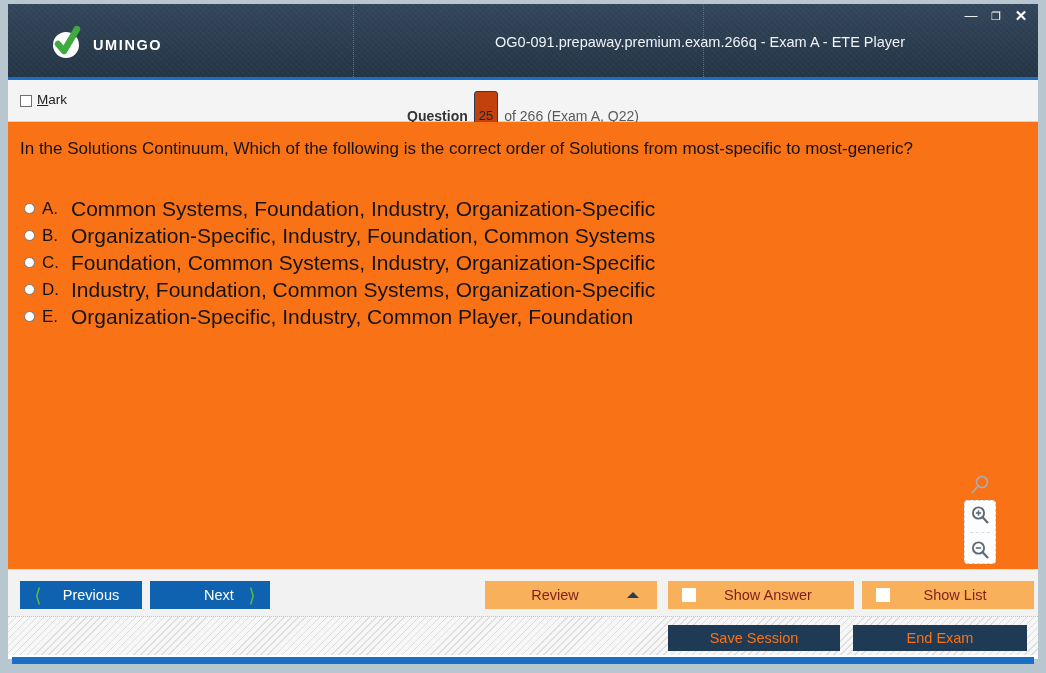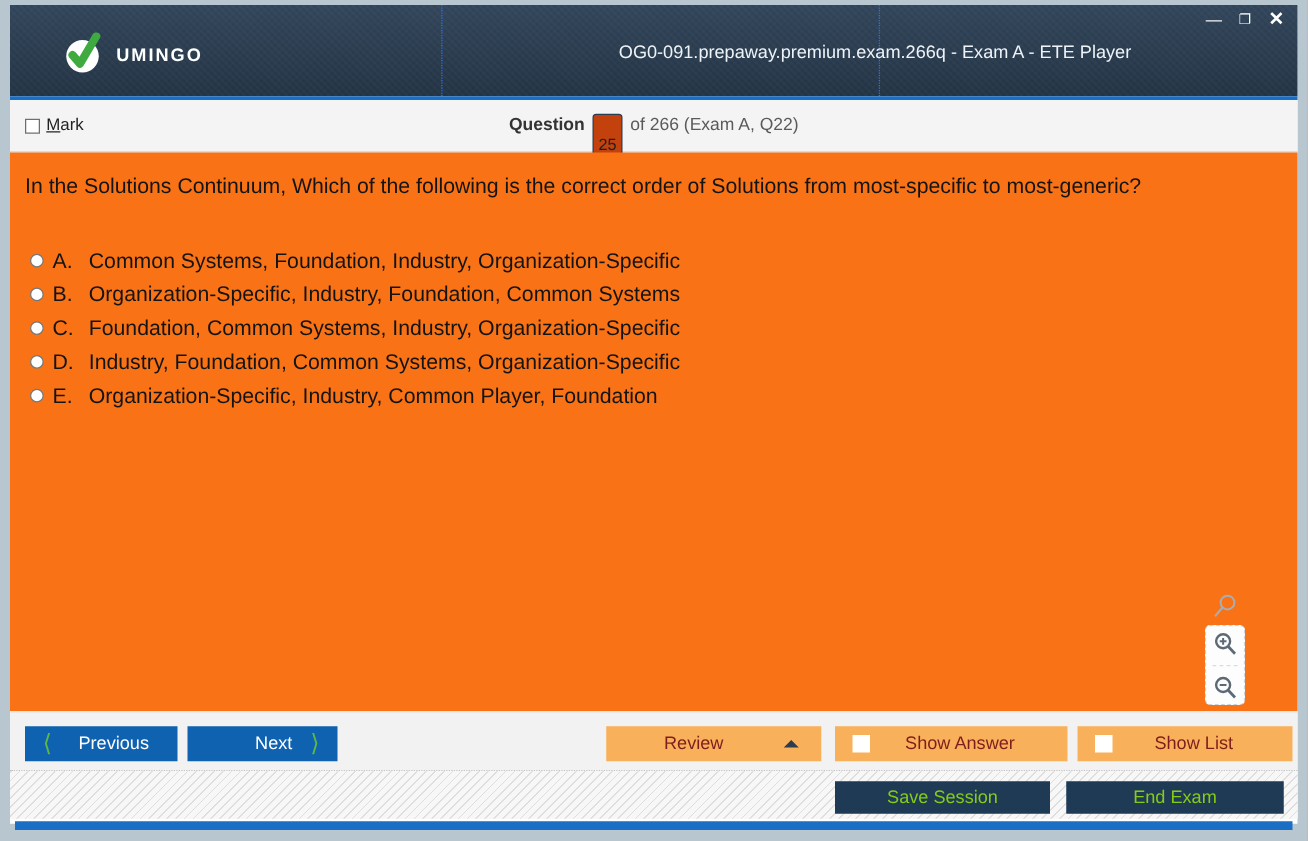--- a/index.html
+++ b/index.html
@@ -132,21 +132,21 @@
   }
   .mark-label u { text-decoration: underline; }
 
   .qinfo {
     position: absolute;
     left: 0; top: 11px;
     width: 1030px;
     text-align: center;
     font-size: 14px;
     color: #4a4a4a;
-    display: flex; justify-content: center; gap: 6px;
+    display: flex; justify-content: center; align-items: center; gap: 6px;
   }
   .qinfo .qlabel { font-weight: bold; color: #333; }
   .qnum {
     display: inline-block;
     min-width: 22px;
     padding: 16px 4px;
     border: 1px solid #2b3d50;
     border-radius: 3px;
     background: #c2410c;
     color: #222;
@@ -192,21 +192,21 @@
     flex: 0 0 auto;
   }
   .opt-letter {
     font-size: 17px;
     color: #141414;
     width: 22px;
     flex: 0 0 auto;
     line-height: 26px;
   }
   .opt-text {
-    font-size: 17px;
+    font-size: 21px;
     color: #141414;
     line-height: 26px;
     white-space: nowrap;
   }
 
   
   .zoom-handle {
     position: absolute;
     right: 47px; top: 352px;
     width: 22px; height: 22px;
@@ -307,21 +307,21 @@
       135deg,
       #dedede 0px, #dedede 1px,
       #f7f7f7 1px, #f7f7f7 5px
     );
   }
   .btn-dark {
     position: absolute;
     top: 8px;
     height: 26px;
     background: #1f3a55;
-    color: #84cc16;
+    color: #f97316;
     border: none;
     font-family: "Liberation Sans", sans-serif;
     font-size: 14.5px;
     cursor: pointer;
   }
   .btn-save { left: 660px; width: 172px; }
   .btn-end  { left: 845px; width: 174px; }
 
   .bottom-blue {
     position: absolute;

